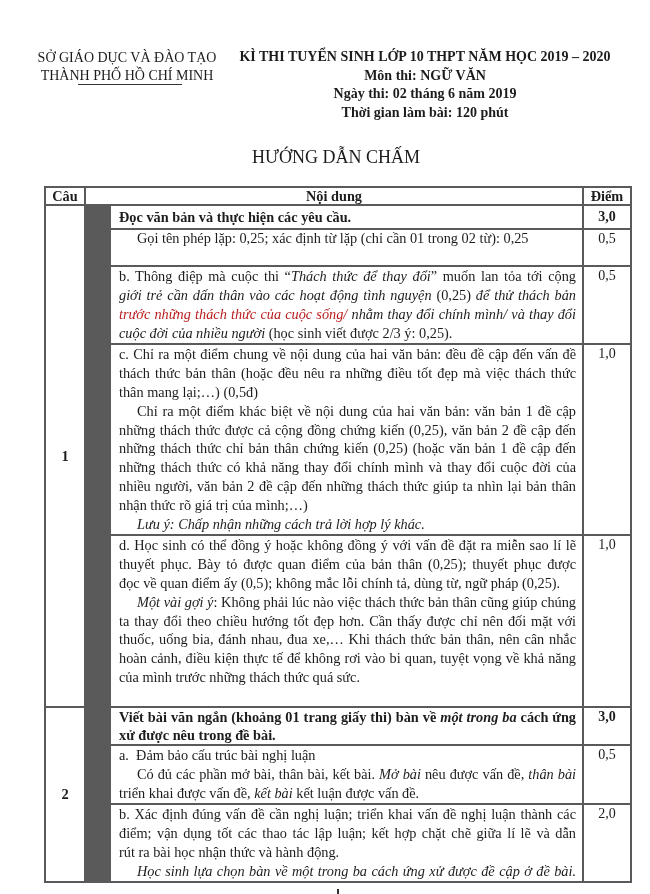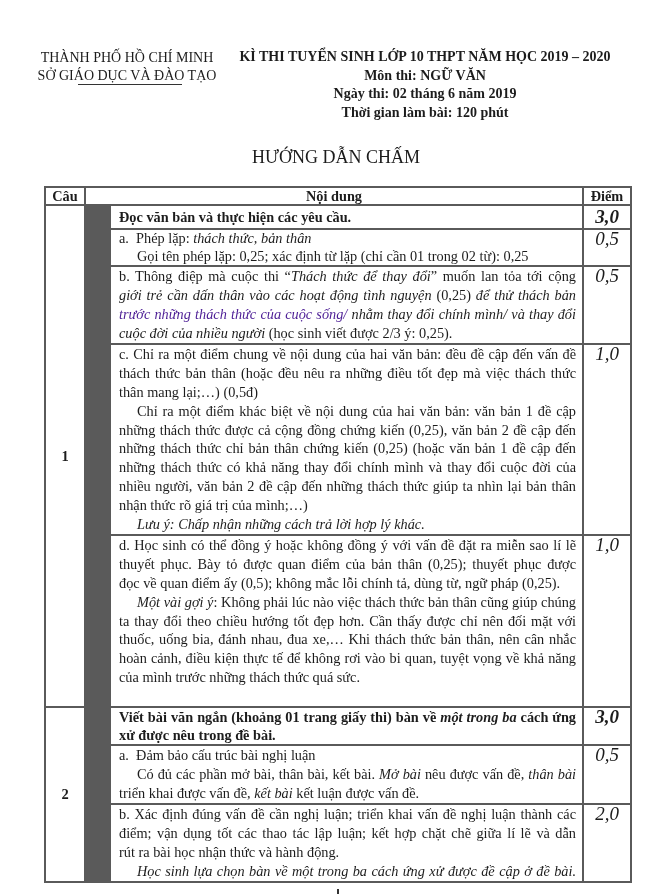--- a/index.html
+++ b/index.html
@@ -26,33 +26,33 @@
   .content { padding: 0 6px 0 8px; font-size: 14.3px; margin-left: 25px; }
   .ln { height: 18.9px; line-height: 18.9px; overflow: hidden; }
   .ln.tight { height: 17.5px; line-height: 17.5px; }
   .ln.t18 { height: 18px; line-height: 18px; }
   .j { text-align: justify; text-align-last: justify; }
   .ind { text-indent: 18px; }
   .i { font-style: italic; }
   .u { text-underline-offset: 2px; }
   .b { font-weight: bold; }
   .bi { font-weight: bold; font-style: italic; }
-  .lt { color: #4c1d95; }
-  .score { text-align: center; font-size: 19px; line-height: 18.9px; font-style: italic; }
+  .lt { color: #b91c1c; }
+  .score { text-align: center; font-size: 14px; line-height: 18.9px; }
   .score.tight { line-height: 17.5px; }
   .qnum { display: flex; align-items: center; justify-content: center; font-weight: bold; font-size: 14.5px; }
   .pt1 { padding-top: 1.5px; }
   .page-frag { left: 337px; top: 889px; width: 2px; height: 5px; background: #333; }
 </style>
 </head>
 <body>
 
 <div class="abs dept">
+  <div>SỞ GIÁO DỤC VÀ ĐÀO TẠO</div>
   <div>THÀNH PHỐ HỒ CHÍ MINH</div>
-  <div>SỞ GIÁO DỤC VÀ ĐÀO TẠO</div>
 </div>
 <div class="abs dept-underline"></div>
 
 <div class="abs exam">
   <div>KÌ THI TUYỂN SINH LỚP 10 THPT NĂM HỌC 2019 – 2020</div>
   <div>Môn thi: NGỮ VĂN</div>
   <div>Ngày thi: 02 tháng 6 năm 2019</div>
   <div>Thời gian làm bài: 120 phút</div>
 </div>
 
@@ -65,21 +65,20 @@
   <div class="cell hdr" style="grid-area:1/3/2/4">Điểm</div>
 
   <div class="cell qnum" style="grid-area:2/1/7/2">1</div>
 
   <div class="cell content pt1" style="grid-area:2/2/3/3">
     <div class="ln b">Đọc văn bản và thực hiện các yêu cầu.</div>
   </div>
   <div class="cell score b pt1" style="grid-area:2/3/3/4">3,0</div>
 
   <div class="cell content" style="grid-area:3/2/4/3">
-    <div class="ln tight"><span>a.&nbsp; Phép lặp: </span><span class="i">thách thức, bản thân</span></div>
     <div class="ln tight ind"><span>Gọi tên phép lặp: 0,25; xác định từ lặp (chỉ cần 01 trong 02 từ): 0,25</span></div>
   </div>
   <div class="cell score tight" style="grid-area:3/3/4/4">0,5</div>
 
   <div class="cell content" style="grid-area:4/2/5/3">
     <div class="ln j"><span>b. Thông điệp mà cuộc thi “</span><span class="i">Thách thức để thay đổi</span><span>” muốn lan tỏa tới cộng đồng:</span></div>
     <div class="ln j"><span class="i">giới trẻ cần dấn thân vào các hoạt động tình nguyện</span><span> (0,25) </span><span class="i">để thử thách bản thân</span></div>
     <div class="ln j"><span class="i lt">trước những thách thức của cuộc sống/ </span><span class="i">nhằm thay đổi chính mình/ và thay đổi</span></div>
     <div class="ln"><span class="i">cuộc đời của nhiều người</span><span> (học sinh viết được 2/3 ý: 0,25).</span></div>
   </div>

